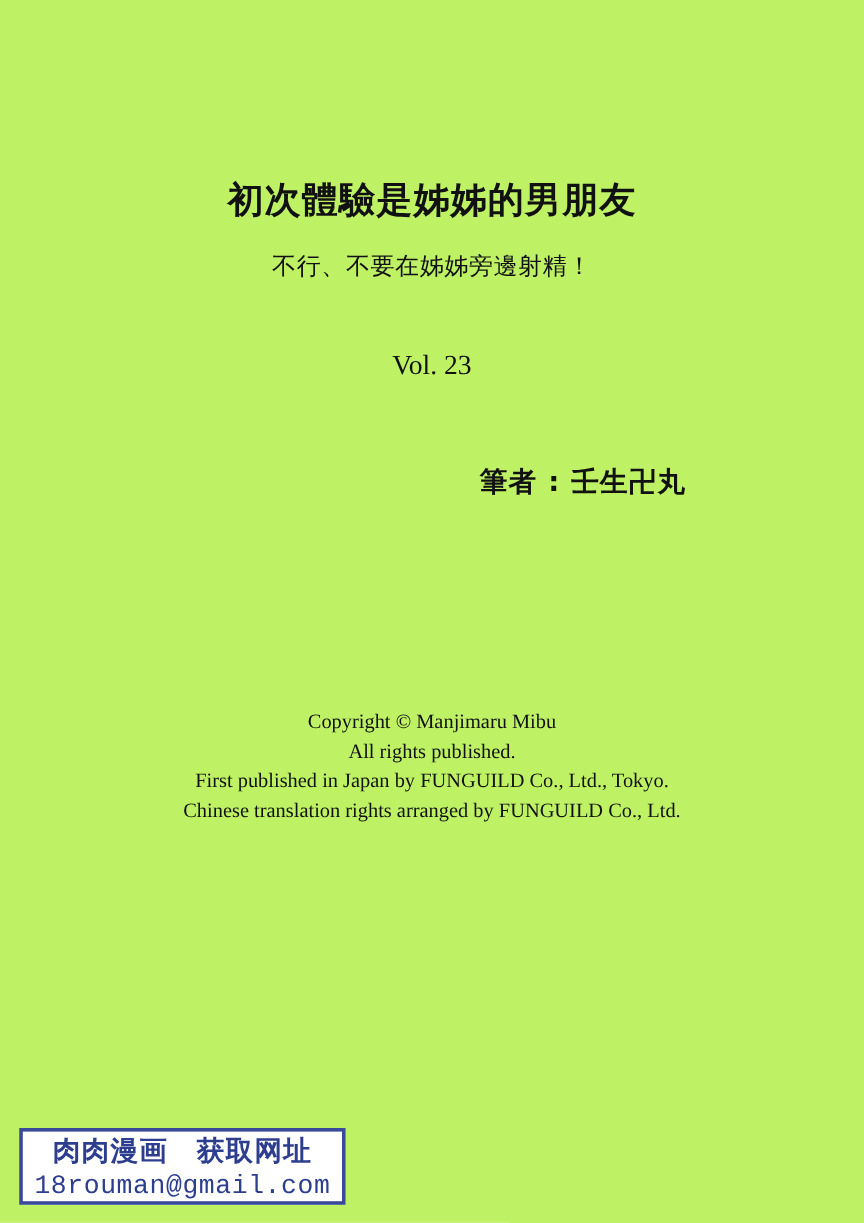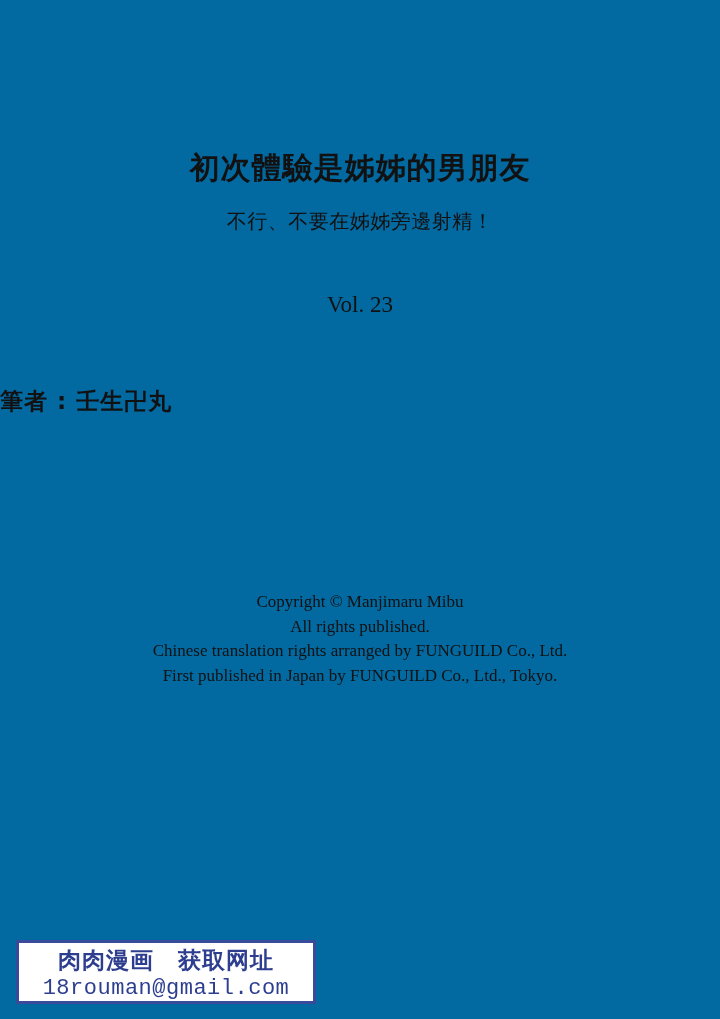--- a/index.html
+++ b/index.html
@@ -14,21 +14,21 @@
     font-family: "Liberation Serif", serif;
     color: #000000;
     overflow: hidden;
   }
 
   .page {
     position: absolute;
     inset: 0;
     width: 720px;
     height: 1019px;
-    background: #0369a1;
+    background: #bef264;
   }
 
   .title-block {
     position: absolute;
     top: 148px;
     left: 0;
     width: 720px;
     text-align: center;
   }
 
@@ -61,21 +61,21 @@
     font-size: 23px;
     font-weight: 400;
     color: #111111;
   }
 
   .author {
     position: absolute;
     top: 386px;
     left: 0;
     width: 572px;
-    text-align: left;
+    text-align: right;
     font-family: "DejaVu Sans", "Liberation Sans", sans-serif;
     font-size: 23px;
     font-weight: 700;
     letter-spacing: 1px;
     color: #111111;
   }
 
   .copyright {
     position: absolute;
     top: 590px;
@@ -86,21 +86,21 @@
     font-size: 17px;
     line-height: 24.5px;
     color: #111111;
   }
   .copyright div { white-space: nowrap; }
 
   .watermark {
     position: absolute;
     left: 16px;
     top: 940px;
-    width: 300px;
+    width: 272px;
     height: 64px;
     background: #ffffff;
     border: 3px solid #3a4a9a;
     box-sizing: border-box;
     overflow: hidden;
   }
   .wm-line1 {
     font-family: "DejaVu Sans", "Liberation Sans", sans-serif;
     font-size: 23px;
     font-weight: 700;
@@ -129,22 +129,22 @@
     <div class="sub-title">不行、不要在姊姊旁邊射精！</div>
   </div>
 
   <div class="volume">Vol. 23</div>
 
   <div class="author">筆者 : 壬生卍丸</div>
 
   <div class="copyright">
     <div>Copyright © Manjimaru Mibu</div>
     <div>All rights published.</div>
+    <div>First published in Japan by FUNGUILD Co., Ltd., Tokyo.</div>
     <div>Chinese translation rights arranged by FUNGUILD Co., Ltd.</div>
-    <div>First published in Japan by FUNGUILD Co., Ltd., Tokyo.</div>
   </div>
 
   <div class="watermark">
     <div class="wm-line1">肉肉漫画　获取网址</div>
     <div class="wm-line2">18rouman@gmail.com</div>
   </div>
 
 </div>
 
 </body></html>

